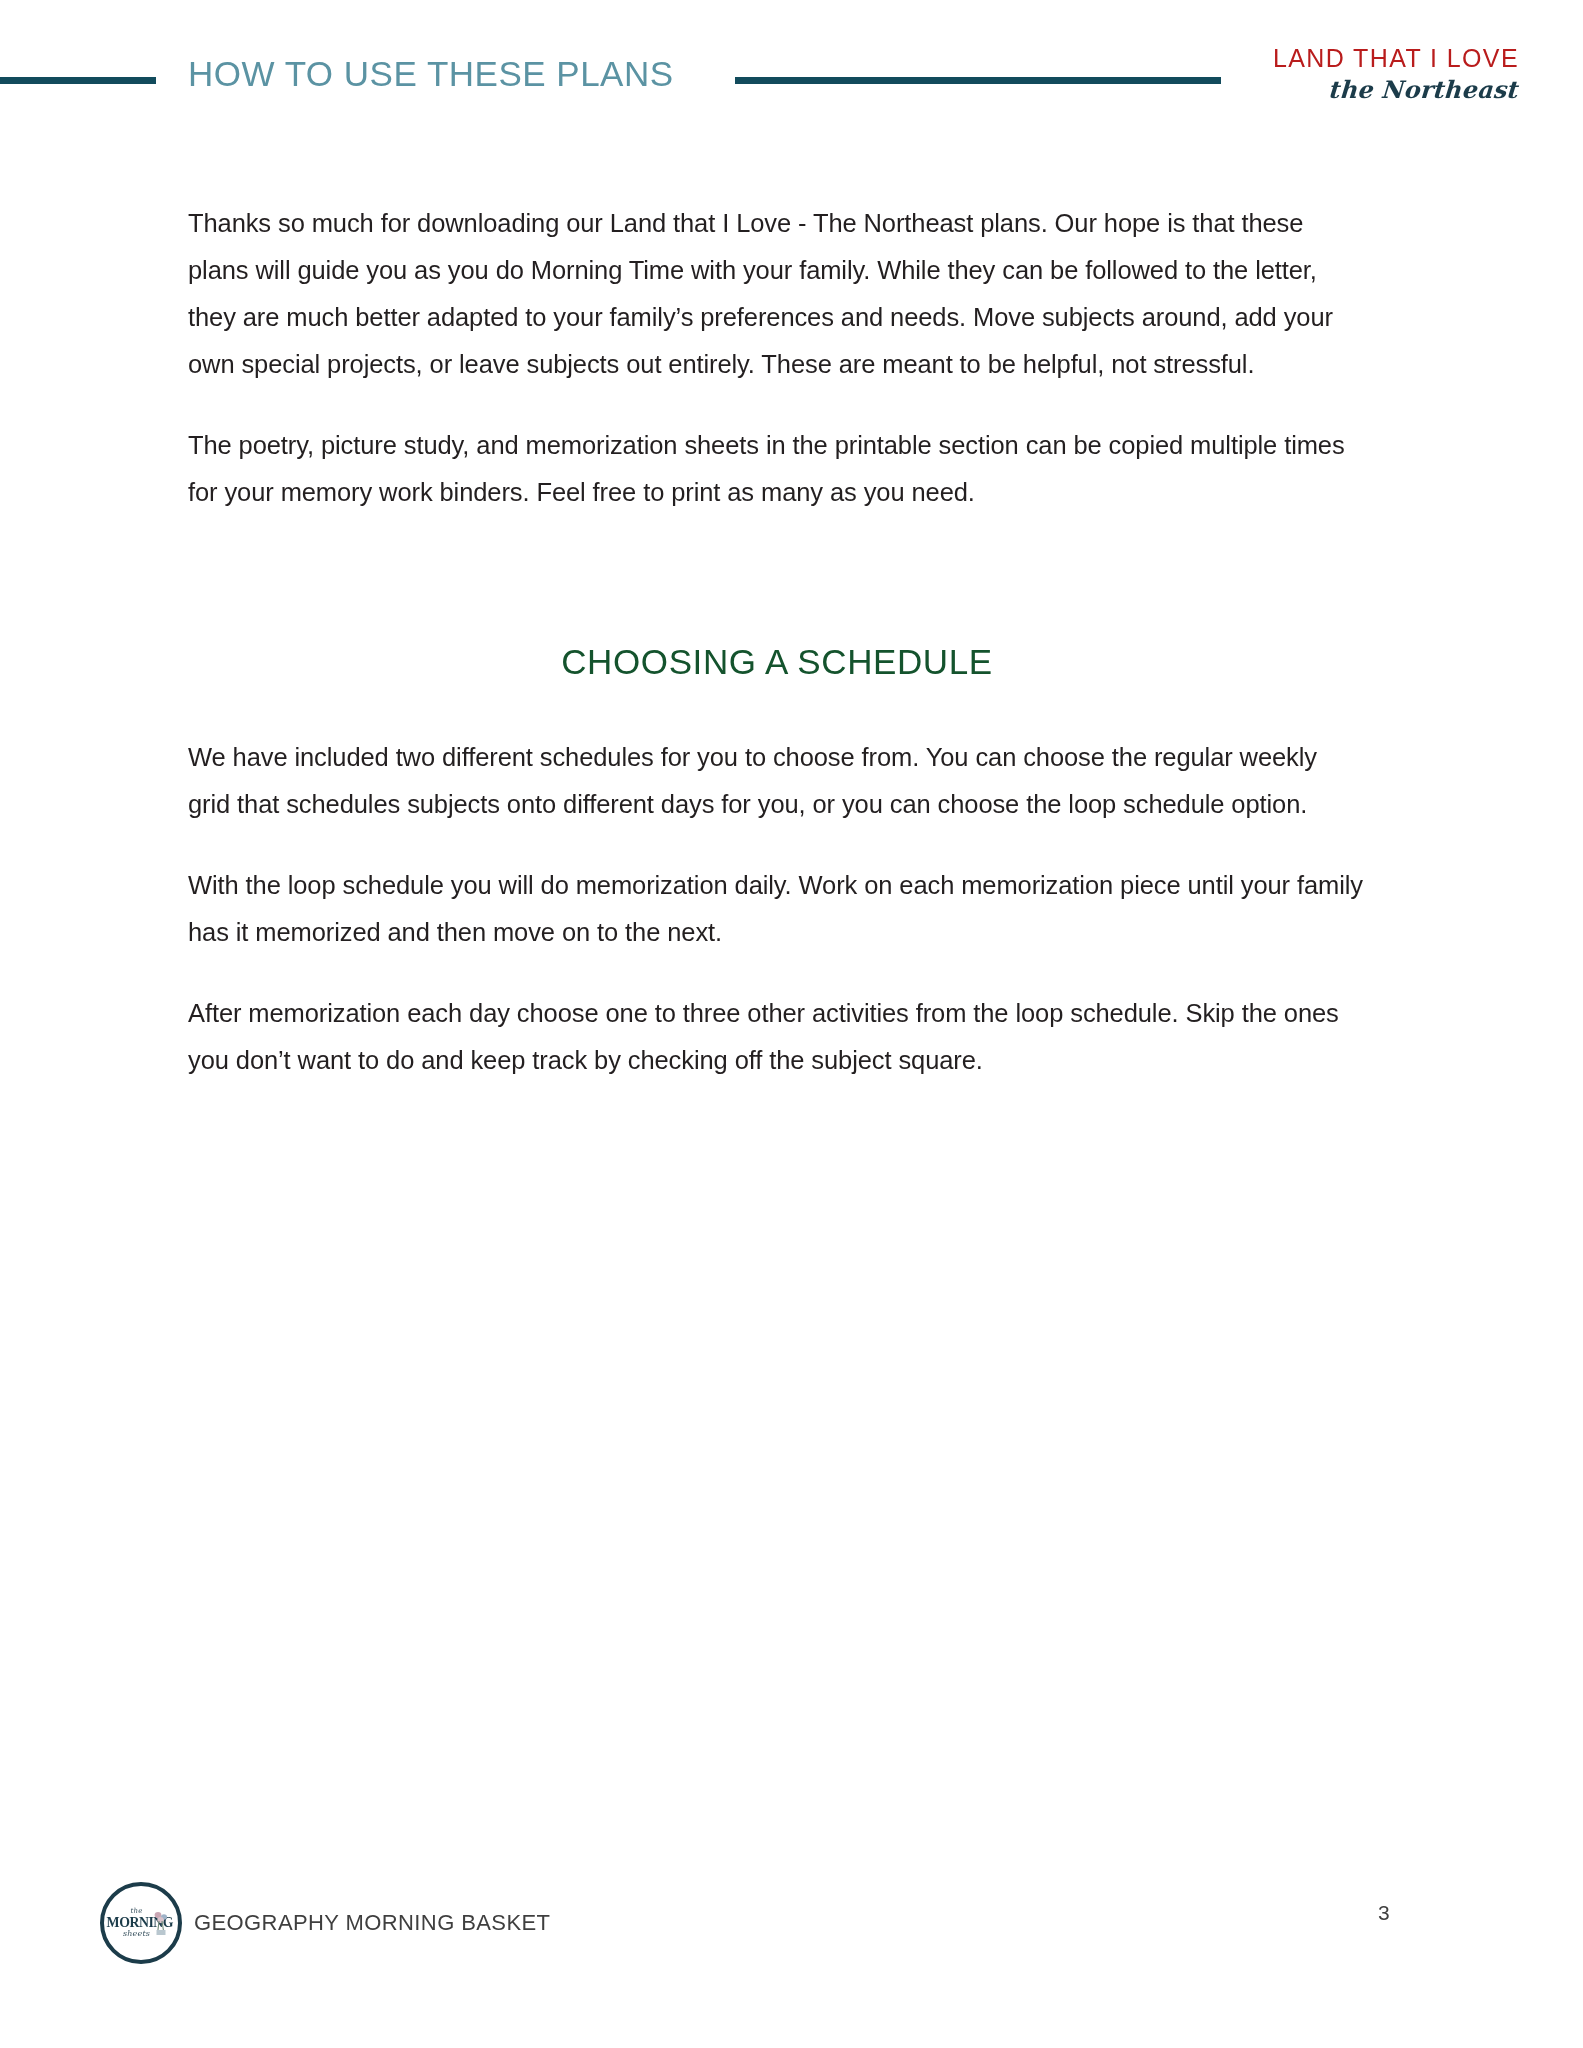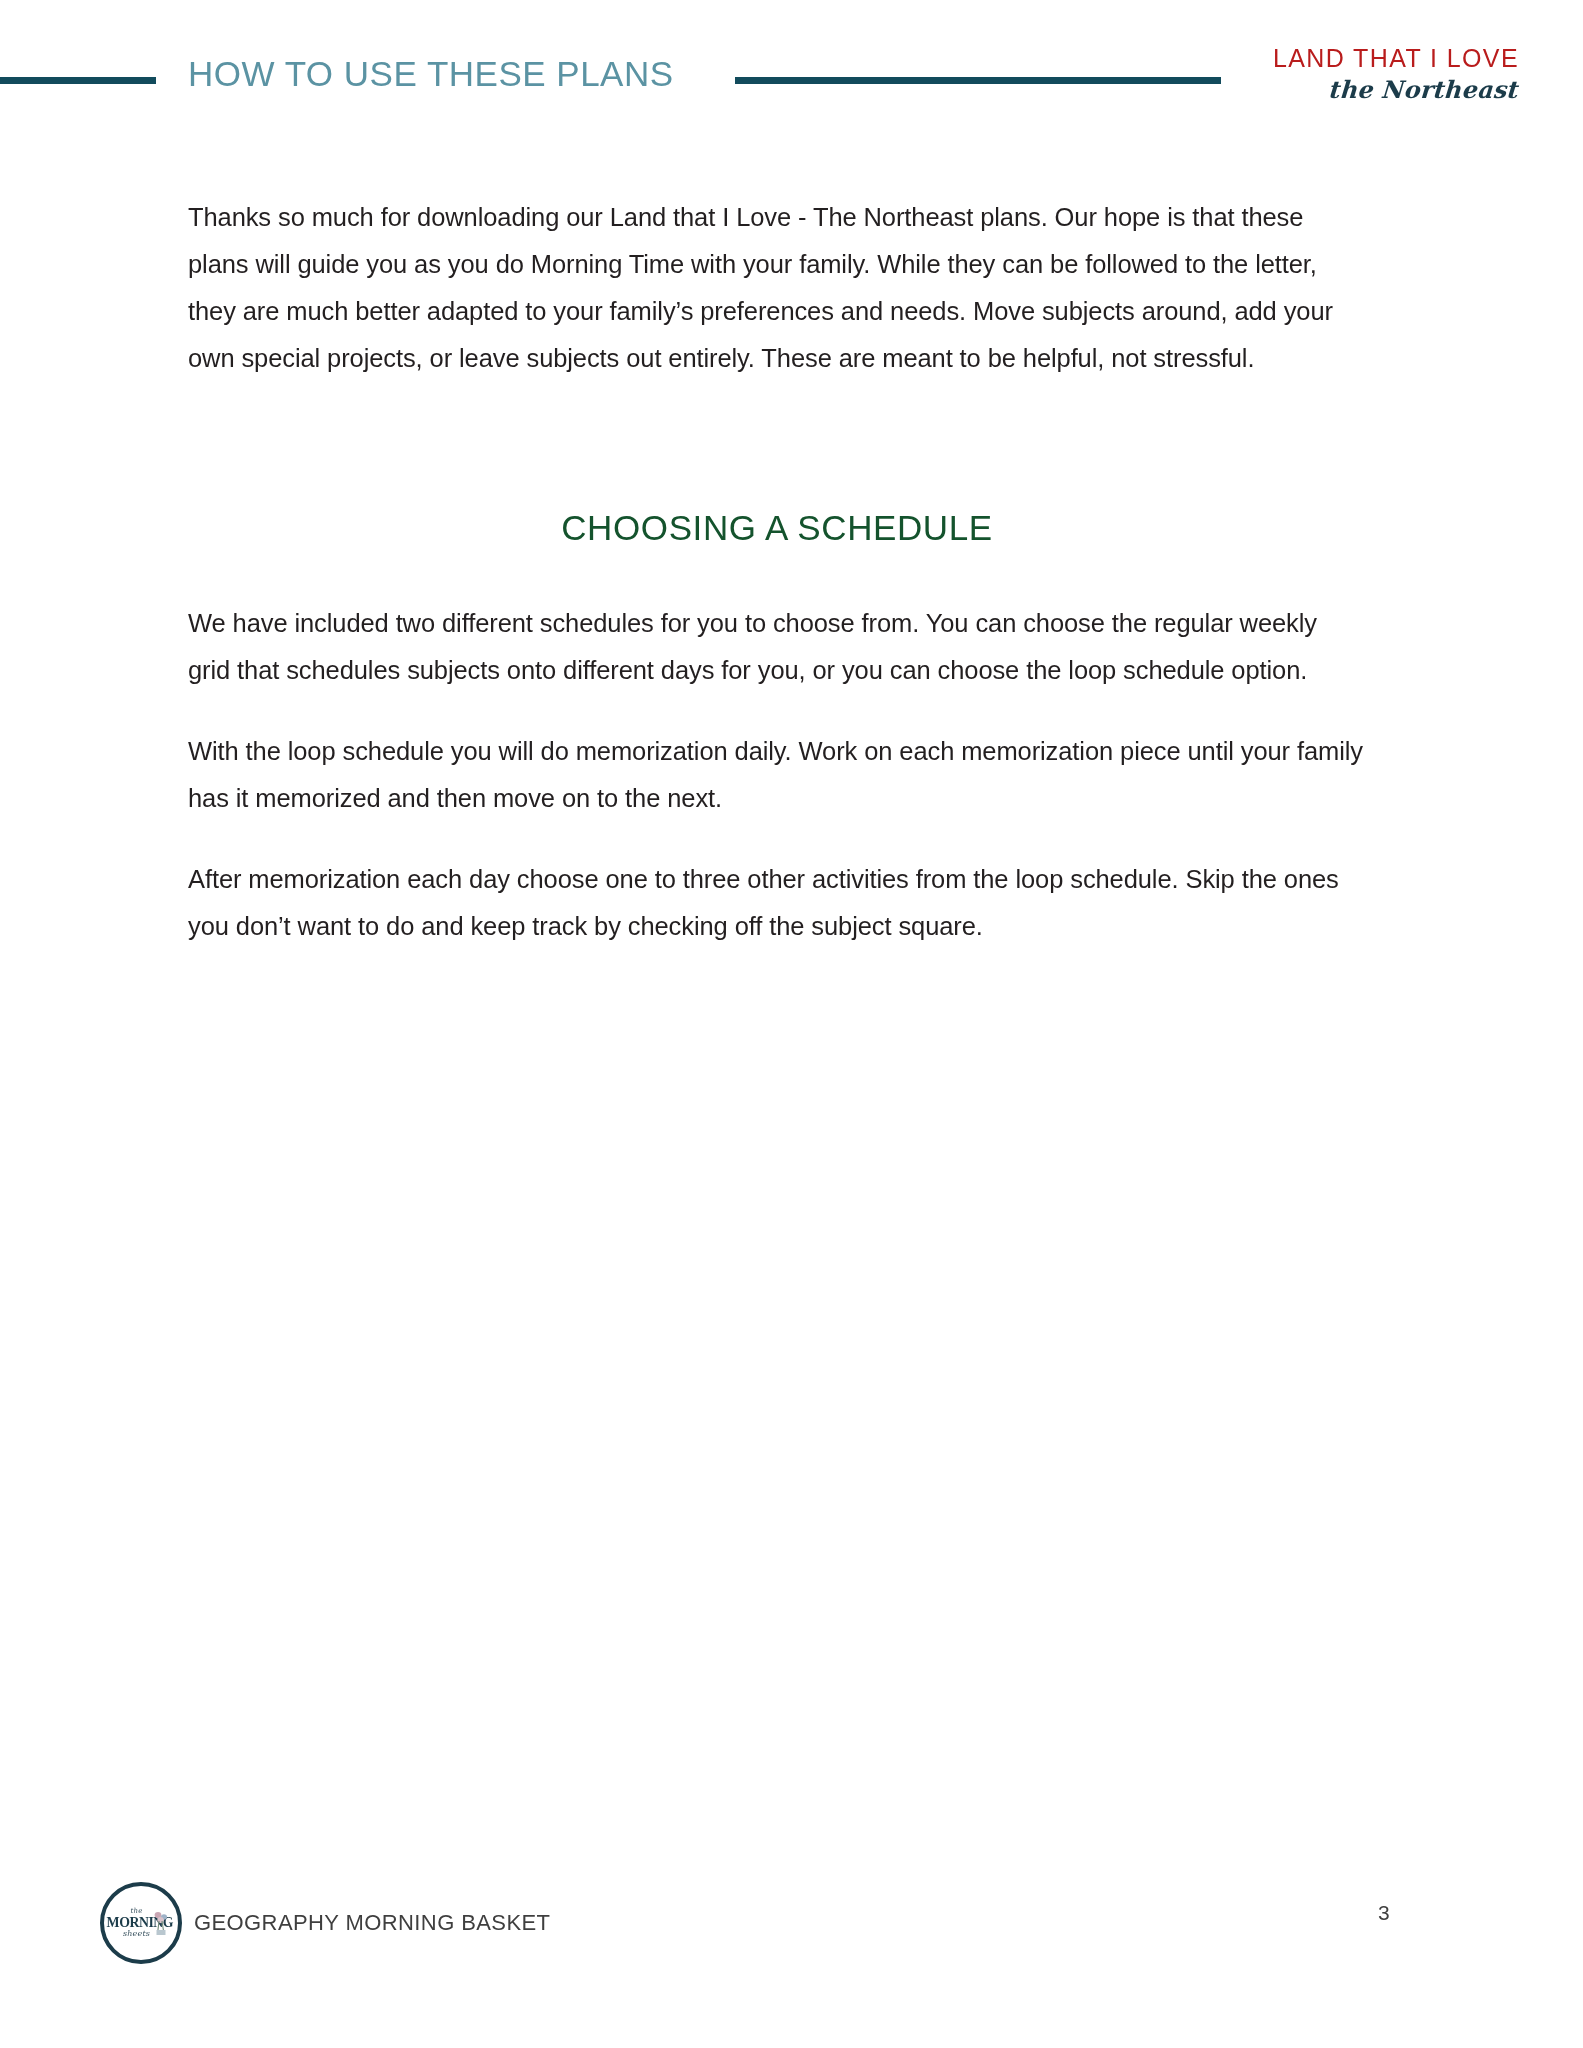--- a/index.html
+++ b/index.html
@@ -84,21 +84,21 @@
     font-weight: 700;
     letter-spacing: 0.2px;
     transform: skewX(-6deg);
     display: inline-block;
   }
 
   
   .content {
     position: absolute;
     left: 188px;
-    top: 194px;
+    top: 200px;
     width: 1178px;
   }
 
   .para {
     font-size: 25.5px;
     line-height: 47px;
     color: #231f20;
     margin: 0 0 34px 0;
     font-family: "Liberation Sans", sans-serif;
     font-weight: 400;
@@ -212,20 +212,21 @@
 
     <div class="brand">
       <div class="brand-main">LAND THAT I LOVE</div>
       <div><span class="brand-script">the Northeast</span></div>
     </div>
   </div>
 
   <div class="content">
 
     <p class="para">Thanks so much for downloading our Land that I Love - The Northeast plans. Our hope is that these plans will guide you as you do Morning Time with your family. While they can be followed to the letter, they are much better adapted to your family’s preferences and needs. Move subjects around, add your own special projects, or leave subjects out entirely. These are meant to be helpful, not stressful.</p>
+    <p class="para">The poetry, picture study, and memorization sheets in the printable section can be copied multiple times for your memory work binders. Feel free to print as many as you need.</p>
 
     <div class="section-gap"></div>
 
     <h2 class="section-heading">CHOOSING A SCHEDULE</h2>
 
     <p class="para">We have included two different schedules for you to choose from. You can choose the regular weekly grid that schedules subjects onto different days for you, or you can choose the loop schedule option.</p>
     <p class="para">With the loop schedule you will do memorization daily. Work on each memorization piece until your family has it memorized and then move on to the next.</p>
     <p class="para">After memorization each day choose one to three other activities from the loop schedule. Skip the ones you don’t want to do and keep track by checking off the subject square.</p>
 
   </div>

